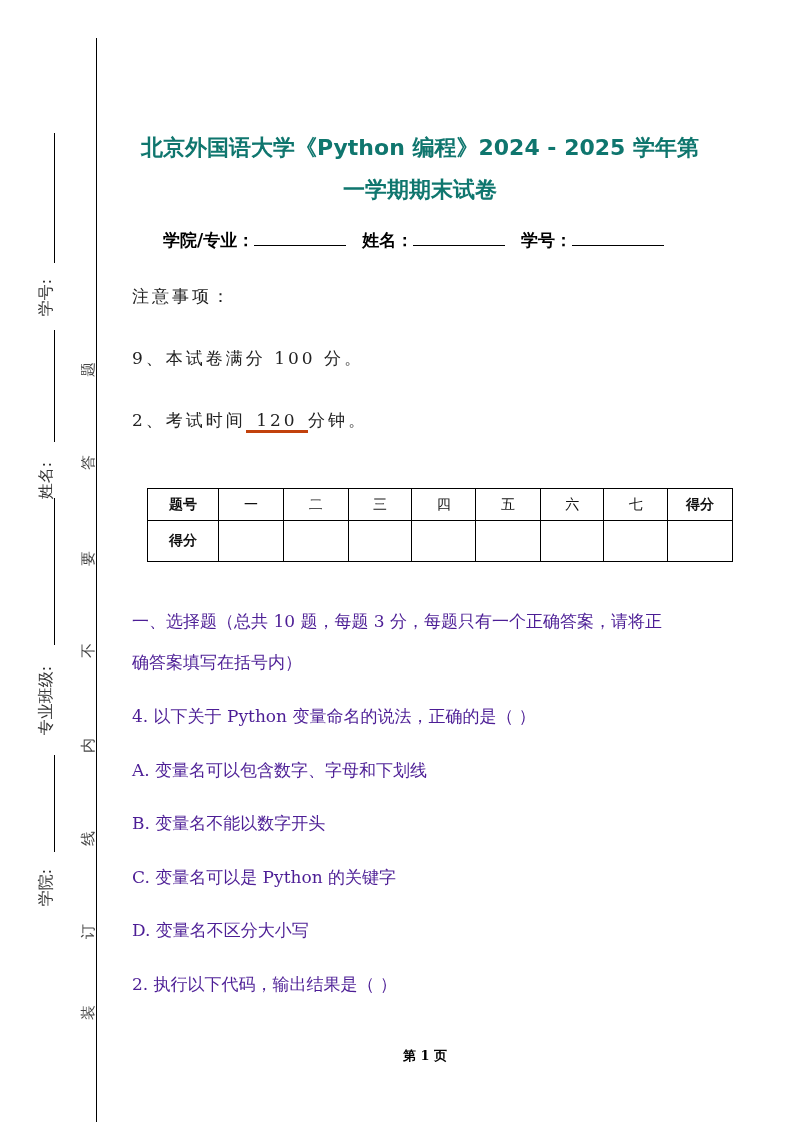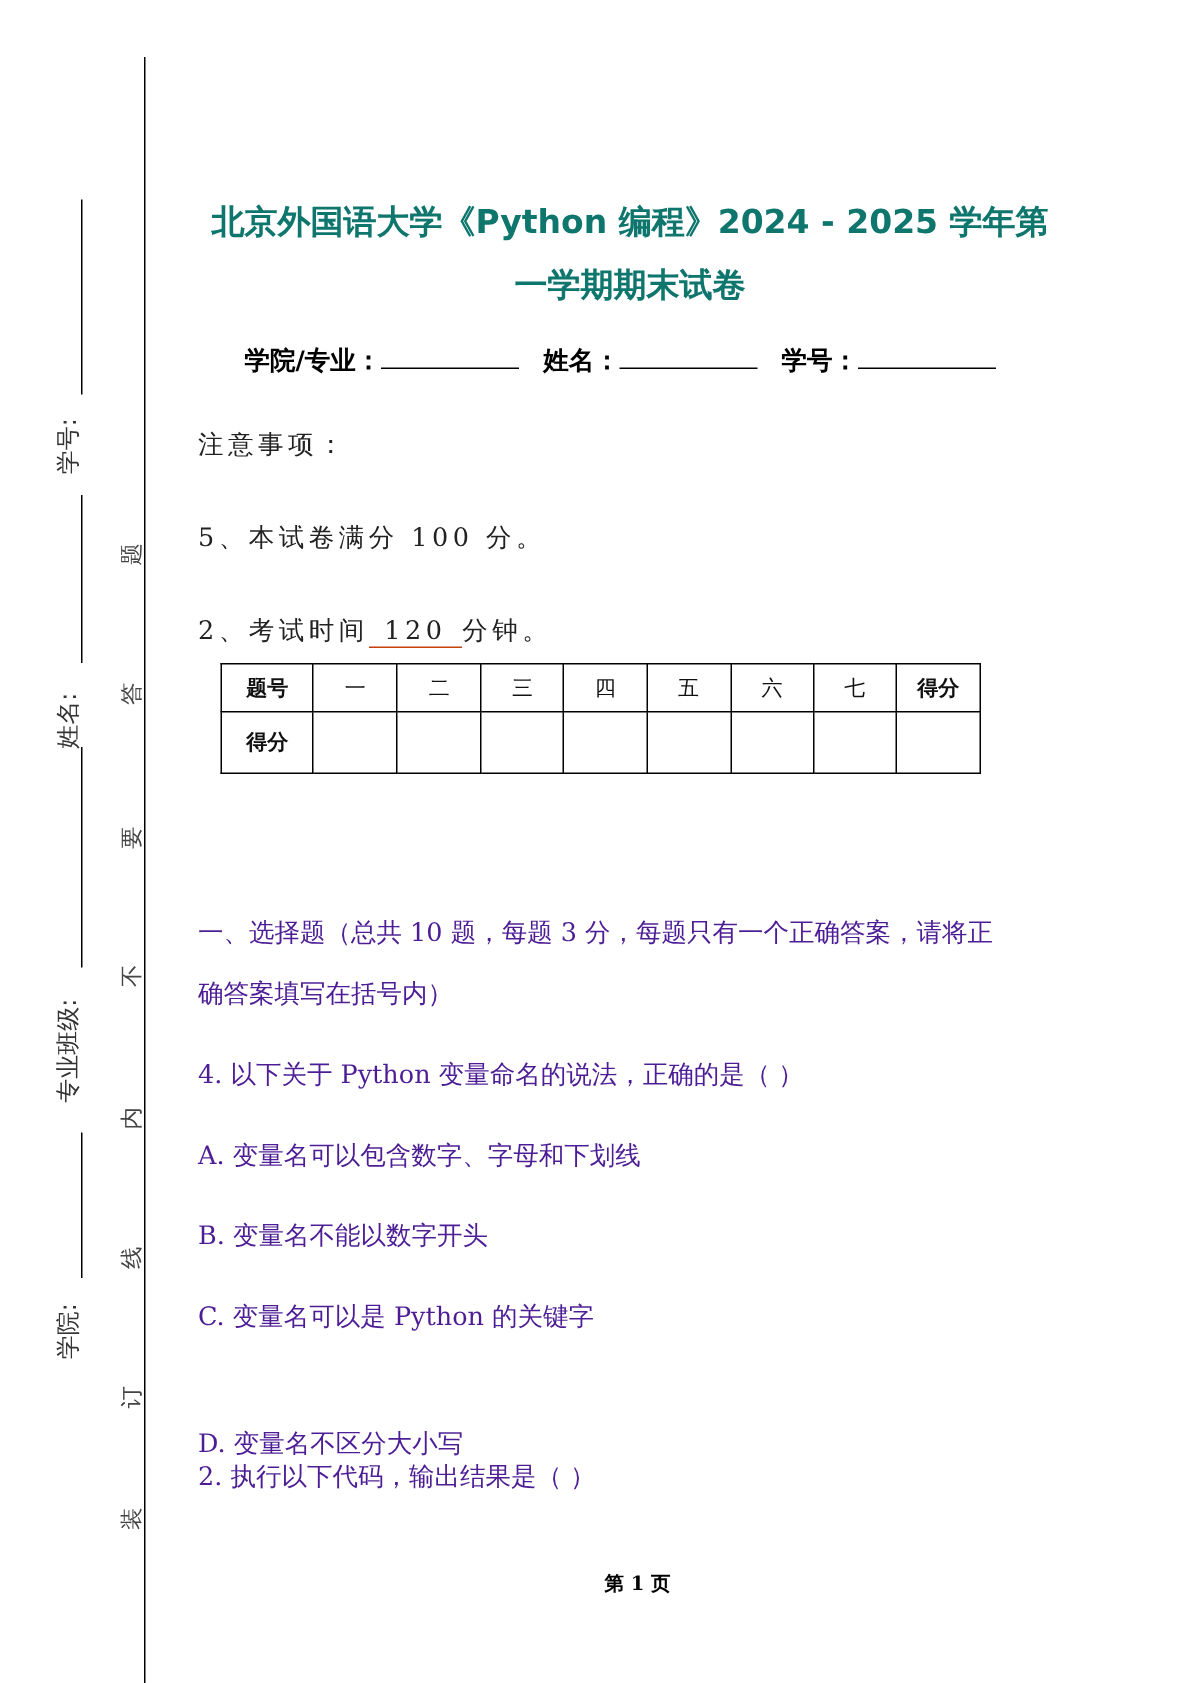--- a/index.html
+++ b/index.html
@@ -12,22 +12,22 @@
            white-space: nowrap; font-family: "DejaVu Sans", "Liberation Sans", sans-serif;
            font-size: 16px; color: #333; }
   .seal { position: absolute; left: 79px; font-family: "DejaVu Sans", "Liberation Sans", sans-serif;
           font-size: 15px; color: #444; transform: rotate(-90deg); width: 18px; text-align: center; }
   .title { position: absolute; left: 100px; width: 640px; text-align: center; font-weight: bold;
            font-family: "DejaVu Sans", "Liberation Sans", sans-serif; font-size: 22px; color: #0f766e; }
   .info-line { position: absolute; left: 163px; top: 229px; font-weight: bold;
                font-family: "DejaVu Sans", "Liberation Sans", sans-serif; font-size: 17px; color: #000; white-space: nowrap; }
   .blank { display: inline-block; width: 92px; border-bottom: 1px solid #000; margin: 0 10px 0 0; height: 14px; vertical-align: baseline; }
   .notice { position: absolute; left: 132px; font-size: 17px; letter-spacing: 3px; color: #222; white-space: nowrap; }
-  .u { border-bottom: 1px solid #c2410c; padding: 0 2px; }
-  table.score { position: absolute; left: 147px; top: 442px; border-collapse: collapse; width: 507px;
+  .u { border-bottom: 3px solid #c2410c; padding: 0 2px; }
+  table.score { position: absolute; left: 147px; top: 488px; border-collapse: collapse; width: 586px;
                 font-family: "DejaVu Sans", "Liberation Sans", sans-serif; font-size: 14px; }
   table.score td { border: 1px solid #000; text-align: center; padding: 0; }
   table.score td.hdr { font-weight: bold; }
   .q { position: absolute; left: 132px; font-size: 17px; color: #4c1d95; white-space: nowrap; }
   .footer { position: absolute; left: 0; width: 850px; top: 1047px; text-align: center; font-weight: bold;
             font-size: 13px; color: #000; }
 </style>
 </head>
 <body>
 
@@ -54,21 +54,21 @@
 <div class="title" style="top:133px;">北京外国语大学《Python 编程》2024 - 2025 学年第</div>
 <div class="title" style="top:175px;">一学期期末试卷</div>
 
 <div class="info-line">
   <span>学院/专业：</span><span class="blank"></span>
   <span>姓名：</span><span class="blank"></span>
   <span>学号：</span><span class="blank"></span>
 </div>
 
 <div class="notice" style="top:285px;">注意事项：</div>
-<div class="notice" style="top:347px;">5、本试卷满分 100 分。</div>
+<div class="notice" style="top:347px;">9、本试卷满分 100 分。</div>
 <div class="notice" style="top:409px;">
   <span>2、考试时间</span><span class="u"> 120 </span><span>分钟。</span>
 </div>
 
 <table class="score">
   <colgroup>
     <col style="width:68px">
       <col style="width:62px">
       <col style="width:62px">
       <col style="width:61px">
@@ -104,16 +104,16 @@
 </tbody>
   </table>
 
 <div class="q" style="top:610px;">一、选择题（总共 10 题，每题 3 分，每题只有一个正确答案，请将正</div>
 <div class="q" style="top:651px;">确答案填写在括号内）</div>
 
 <div class="q" style="top:705px;">4. 以下关于 Python 变量命名的说法，正确的是（    ）</div>
 <div class="q" style="top:759px;text-align:right;">A.  变量名可以包含数字、字母和下划线</div>
 <div class="q" style="top:812px;">B.  变量名不能以数字开头</div>
 <div class="q" style="top:866px;">C.  变量名可以是 Python 的关键字</div>
-<div class="q" style="top:951px;">D.  变量名不区分大小写</div>
+<div class="q" style="top:919px;">D.  变量名不区分大小写</div>
 <div class="q" style="top:973px;">2. 执行以下代码，输出结果是（    ）</div>
 
 <div class="footer">第 1 页</div>
 
 </body></html>

